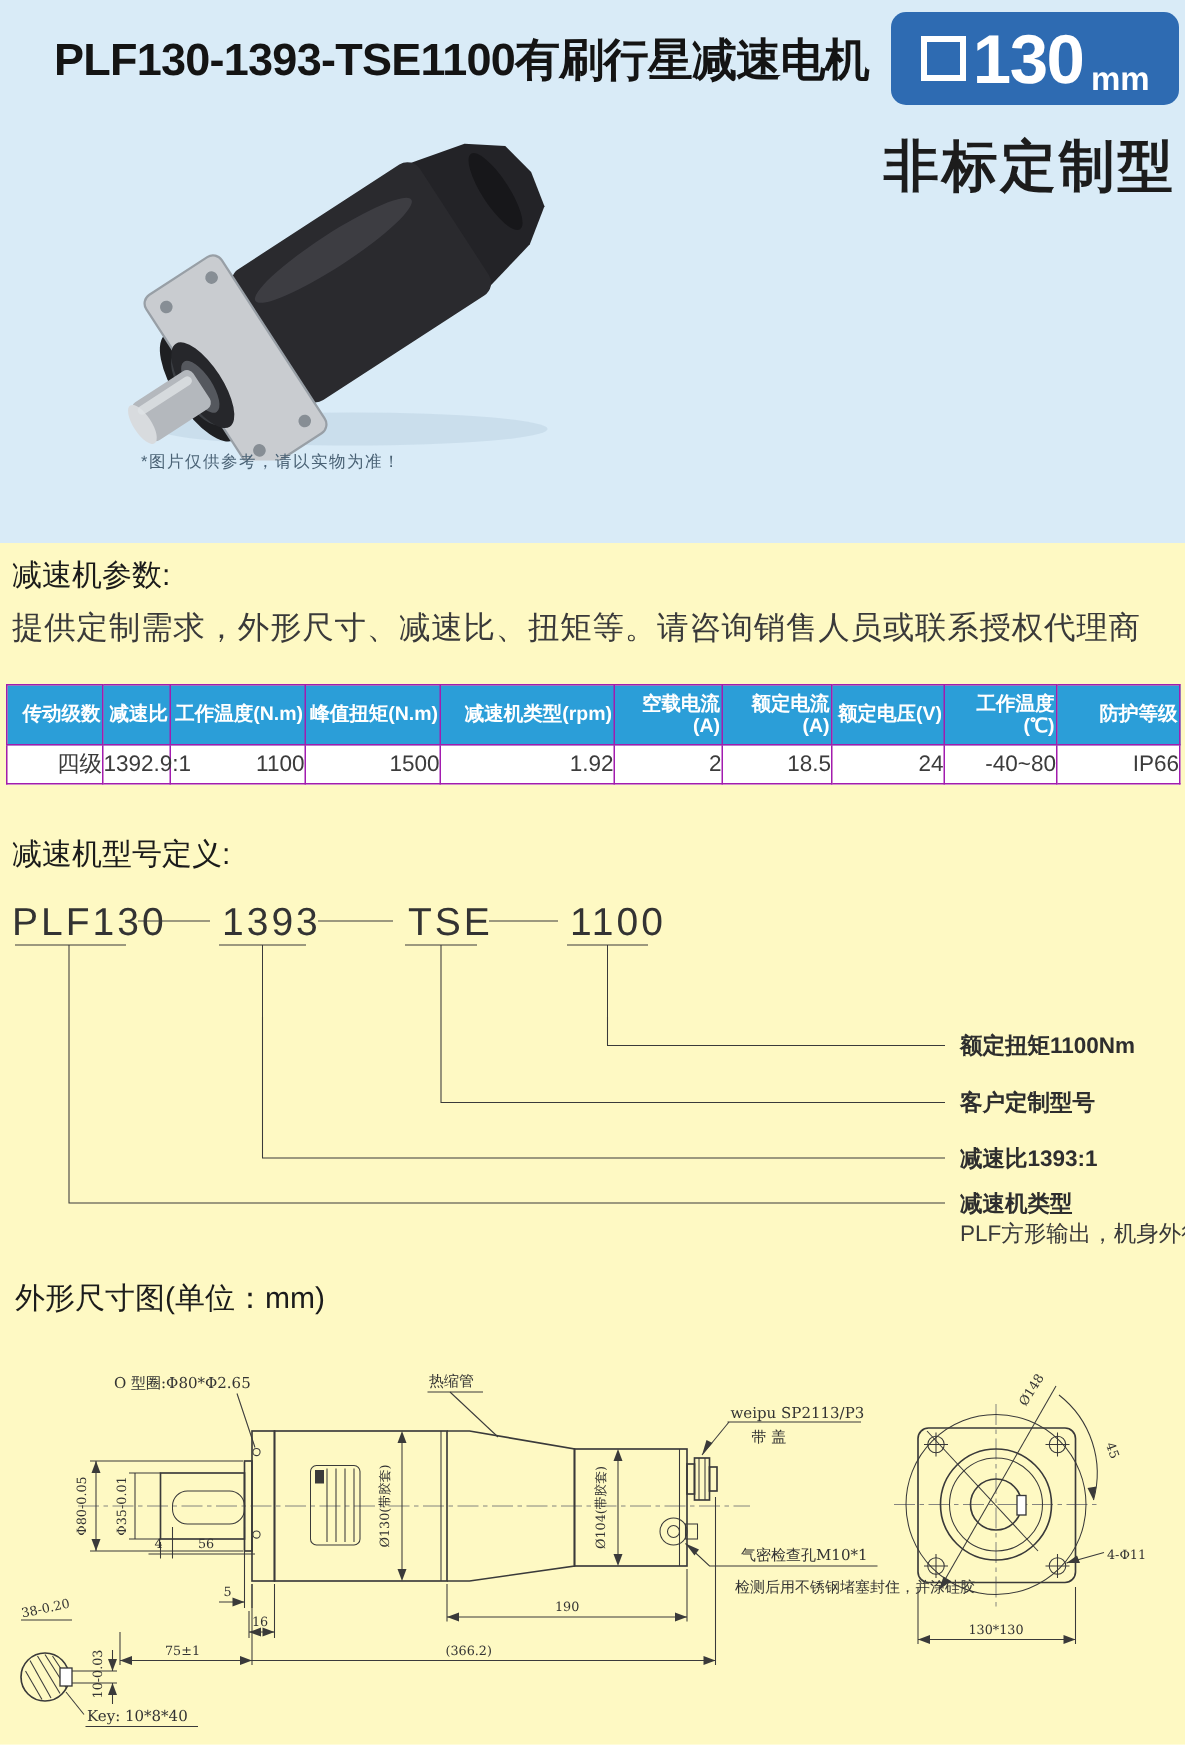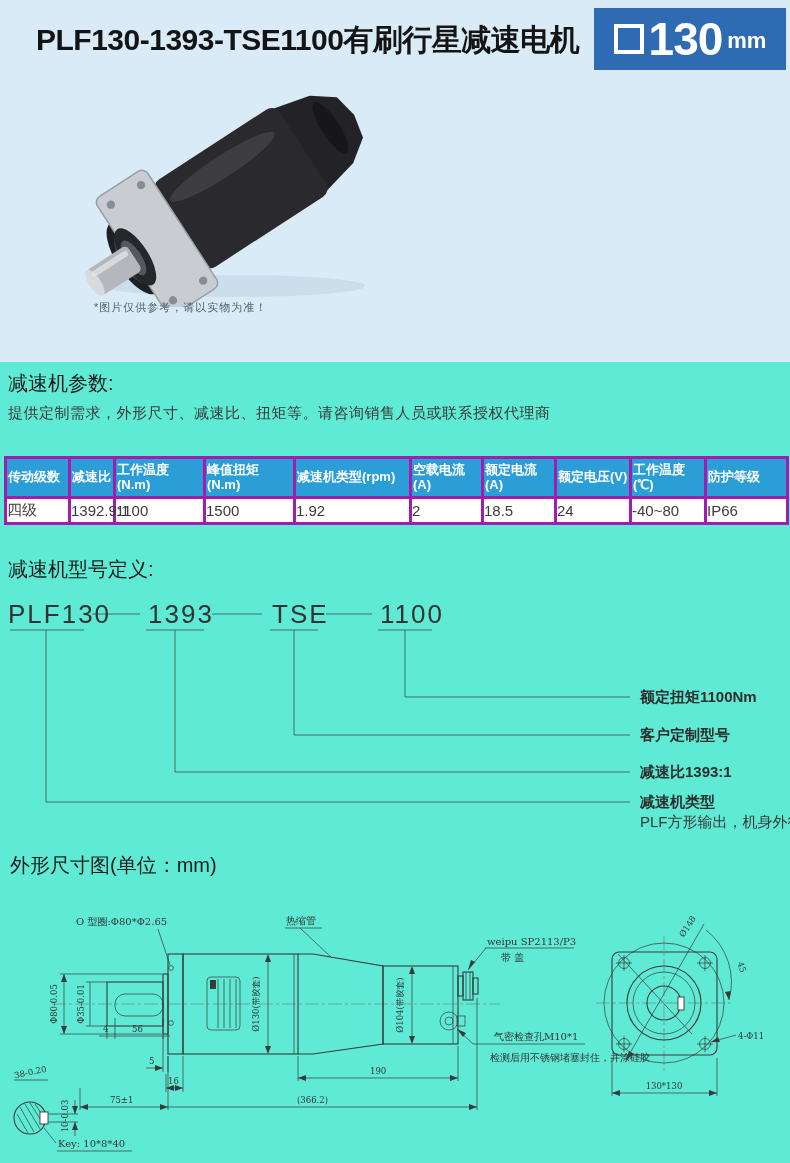--- a/index.html
+++ b/index.html
@@ -1,36 +1,36 @@
 <!DOCTYPE html>
 <html><head>
 <meta charset="utf-8">
 <style>
   * { margin:0; padding:0; box-sizing:border-box; }
   body { background:#fff; font-family:"Liberation Sans", sans-serif; }
-  #page { position:relative; width:790px; height:1163px; background:#5eead4; overflow:hidden; margin:0 auto; }
+  #page { position:relative; width:790px; height:1163px; background:#fef9c3; overflow:hidden; margin:0 auto; }
 
   
   .hero { position:absolute; left:0; top:0; width:790px; height:362px; background:#d9ebf7; }
   .hero-title { position:absolute; left:36px; top:20px; font-size:30px; font-weight:bold; color:#141414; letter-spacing:-0.5px; white-space:nowrap; }
-  .badge { position:absolute; left:594px; top:8px; width:192px; height:62px; background:#2e6bb2; display:flex; align-items:center; justify-content:center; gap:5px; }
+  .badge { position:absolute; left:594px; top:8px; width:192px; height:62px; background:#2e6bb2; display:flex; align-items:center; justify-content:center; gap:5px;border-radius:10px; }
   .badge .sq { width:30px; height:30px; border:4px solid #fff; display:inline-block; }
   .badge .val { color:#fff; font-size:46px; font-weight:bold; line-height:1; letter-spacing:-1px; }
-  .badge .unit { color:#fff; font-size:22px; font-weight:bold; align-self:flex-end; padding-bottom:16px; }
+  .badge .unit { color:#fff; font-size:22px; font-weight:bold; align-self:flex-end; padding-bottom:4px; }
   .hero-sub { position:absolute; right:6px; top:86px; font-size:37px; font-weight:800; color:#1c1c1c; letter-spacing:2px; }
   .photo { position:absolute; left:50px; top:72px; }
   .photo-note { position:absolute; left:94px; top:300px; font-size:11px; color:#4a6275; letter-spacing:1px; }
 
   
   .h2 { position:absolute; font-size:20px; font-weight:normal; color:#1b1b1b; }
-  .desc { position:absolute; left:8px; top:404px; font-size:15px; color:#3a3a3a; letter-spacing:0.5px; }
+  .desc { position:absolute; left:8px; top:404px; font-size:21px; color:#3a3a3a; letter-spacing:0.5px; }
 
   
   table.params { position:absolute; left:4px; top:456px; width:782px; border-collapse:collapse; table-layout:fixed; }
-  table.params th, table.params td { border:3px solid #a21caf; text-align:left; vertical-align:middle; }
+  table.params th, table.params td { border:1px solid #a21caf; text-align:right; vertical-align:middle; }
   table.params th { background:#2b9ed8; color:#fff; font-size:13px; font-weight:bold; height:40px; padding:2px 1px; line-height:1.15; }
   table.params td { background:#fff; color:#3c3c3c; font-size:15px; height:26px; }
 
   
   svg text { font-family:"DejaVu Serif", serif; fill:#333; }
   .thin { stroke:#3a3a3a; stroke-width:0.7; fill:none; }
   .main { stroke:#3a3a3a; stroke-width:1.1; fill:none; }
   .cl { stroke:#777; stroke-width:0.6; stroke-dasharray:14 3 3 3; fill:none; }
   .arr { fill:#3a3a3a; stroke:none; }
   .seg { font-size:26px; fill:#333; letter-spacing:2px; font-family:"Liberation Sans", sans-serif; }
@@ -46,20 +46,21 @@
 
   <div class="hero">
     <div class="hero-title">PLF130-1393-TSE1100有刷行星减速电机</div>
 
     <div class="badge">
       <span class="sq"></span>
       <span class="val">130</span>
       <span class="unit">mm</span>
     </div>
 
+    <div class="hero-sub">非标定制型</div>
 
     <svg class="photo" width="380" height="235" viewBox="0 0 380 235">
       <ellipse cx="185" cy="214" rx="130" ry="11" fill="#c2d7e7" opacity="0.65"></ellipse>
       <g transform="rotate(-33 185 120)">
         <polygon points="258,70 300,80 322,96 327,120 322,144 300,160 258,170" fill="#232327"></polygon>
         <rect x="118" y="68" width="148" height="104" rx="10" fill="#2a2a2e"></rect>
         <ellipse cx="188" cy="92" rx="62" ry="11" fill="#4c4c54" opacity="0.55"></ellipse>
         <ellipse cx="300" cy="118" rx="9" ry="30" fill="#17171a"></ellipse>
         <ellipse cx="64" cy="120" rx="17" ry="42" fill="#1e1f22"></ellipse>
         <ellipse cx="62" cy="120" rx="11" ry="28" fill="#3b3e43"></ellipse>

